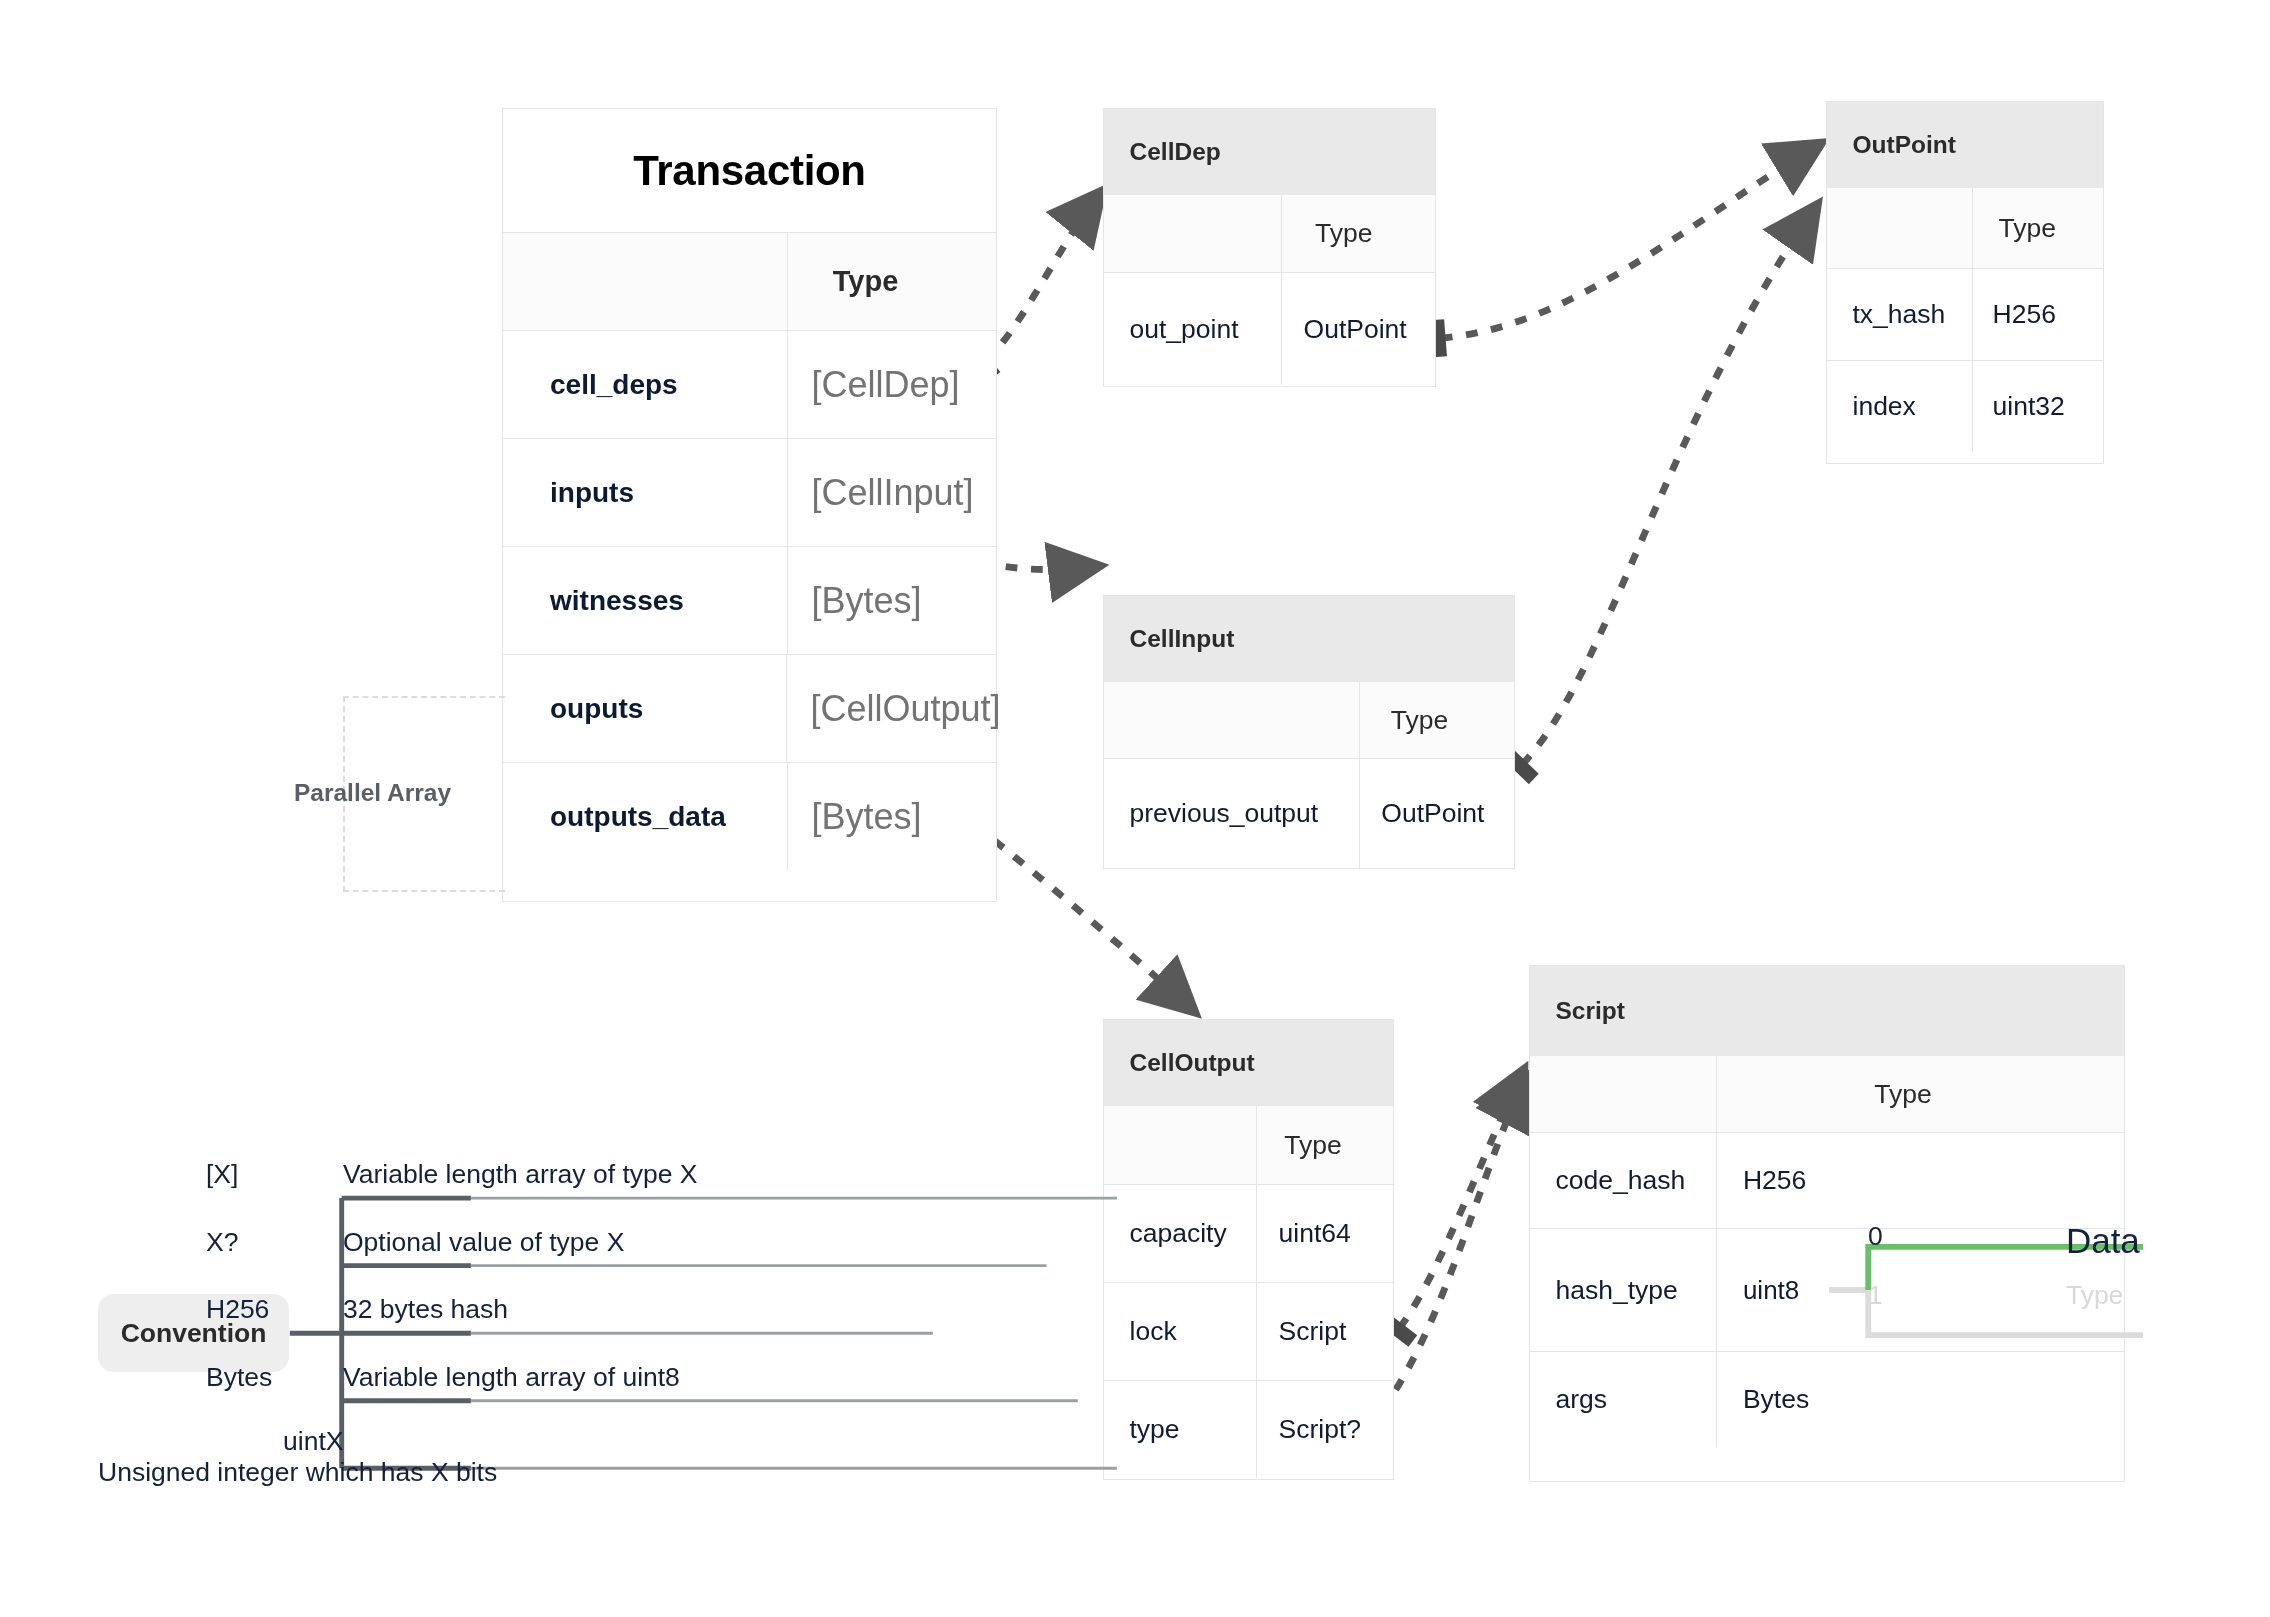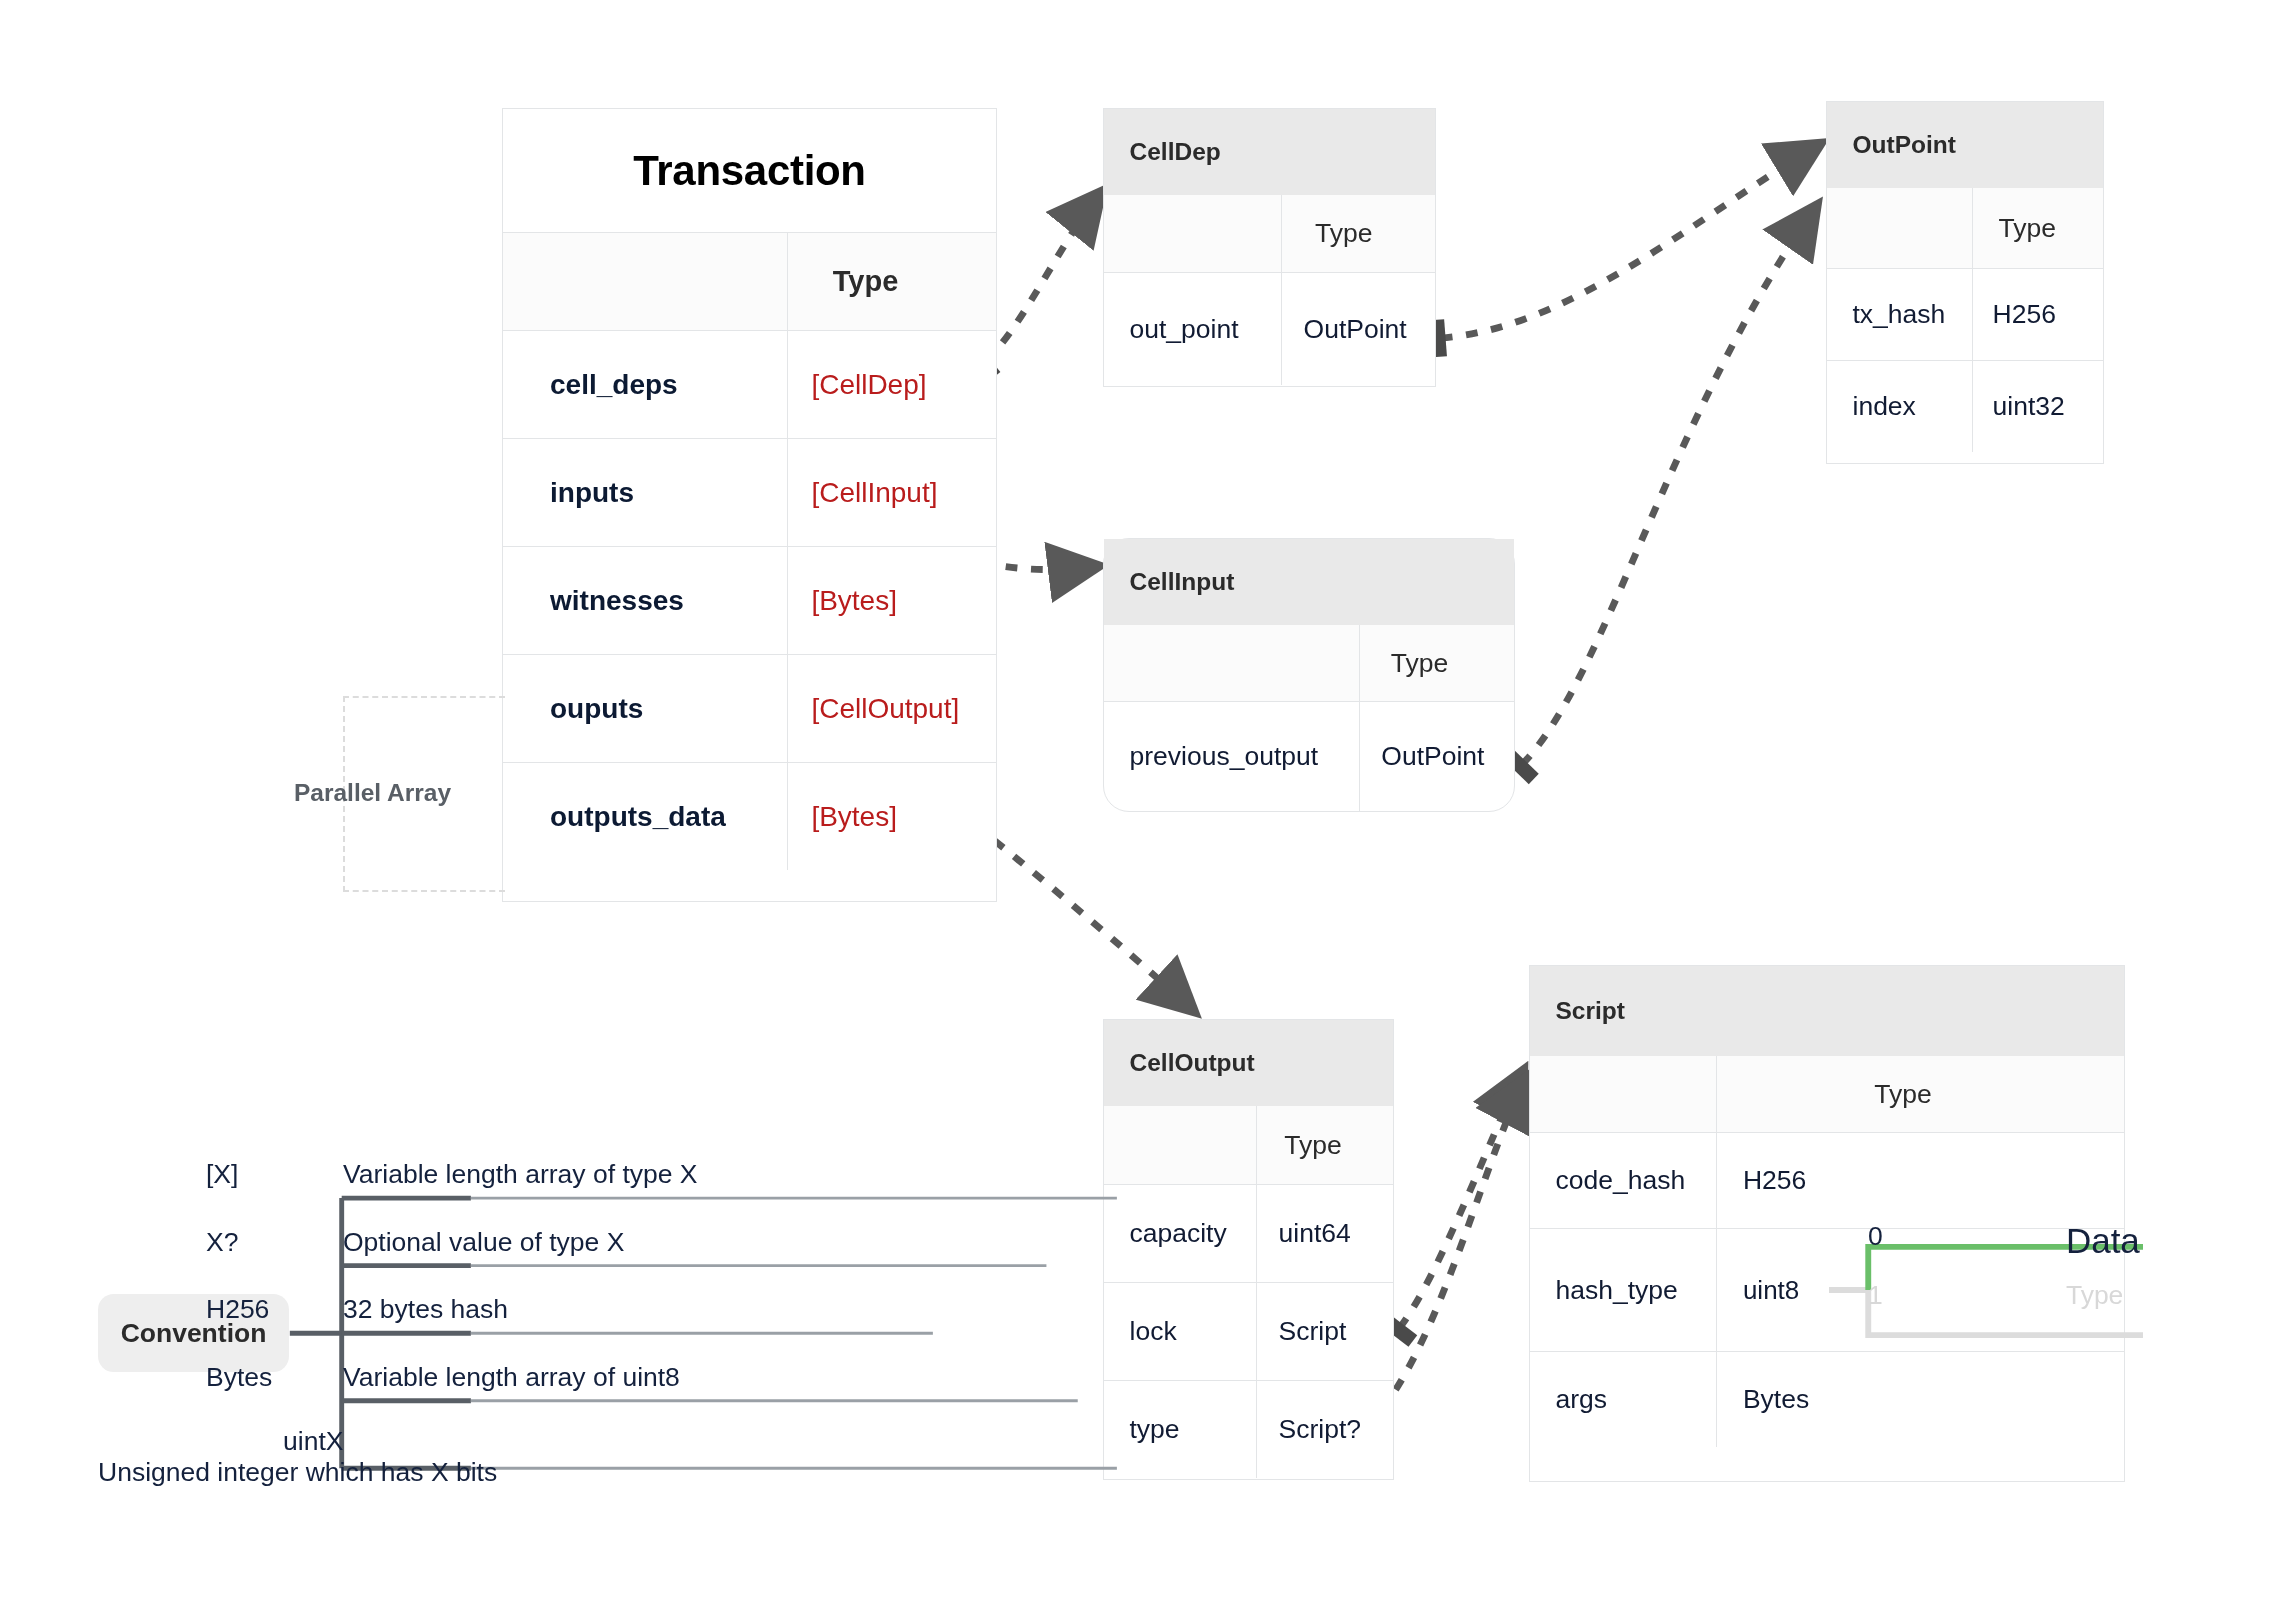--- a/index.html
+++ b/index.html
@@ -26,21 +26,21 @@
   .cell.c1{border-right:1px solid #e3e5e7;}
   .cell.hd{color:#2b2b2b;font-weight:normal;}
 
   
   #tx{left:502px;top:108px;width:495px;height:794px;}
   #tx .title.plain{height:123px;}
   #tx .row{border-top:1px solid #e3e5e7;}
   #tx .row.header{height:98px;}
   #tx .row.body{height:108px;}
   #tx .cell.c1{width:286px;padding-left:47px;font-weight:bold;font-size:28px;color:#0c1a33;}
-  #tx .cell.c2{width:209px;padding-left:23.5px;font-size:28px;color:#b91c1c;}
+  #tx .cell.c2{width:209px;padding-left:23.5px;font-size:36px;color:#737373;}
   #tx .row.header .cell.c1{}
   #tx .row.header .cell.c2{justify-content:flex-start;padding-left:45px;font-weight:bold;font-size:29px;color:#2b2b2b;}
 
   
   #celldep{left:1103px;top:108px;width:333px;height:279px;}
   #celldep .title.shaded{height:86px;}
   #celldep .row.header{height:77px;}
   #celldep .row.body{height:113px;}
   #celldep .cell.c1{width:178px;padding-left:25.5px;}
   #celldep .cell.c2{width:153px;padding-left:21.6px;}
@@ -49,21 +49,21 @@
   
   #outpoint{left:1826px;top:101px;width:278px;height:363px;}
   #outpoint .title.shaded{height:86px;}
   #outpoint .row.header{height:80px;}
   #outpoint .row.body{height:92px;}
   #outpoint .cell.c1{width:147px;padding-left:25.5px;}
   #outpoint .cell.c2{width:131px;padding-left:19.6px;}
   #outpoint .row.header .cell.c2{padding-left:25.5px;}
 
   
-  #cellinput{left:1103px;top:538px;width:412px;height:274px;border-radius:26px;}
+  #cellinput{left:1103px;top:595px;width:412px;height:274px;}
   #cellinput .title.shaded{height:86px;}
   #cellinput .row.header{height:76px;}
   #cellinput .row.body{height:110px;}
   #cellinput .cell.c1{width:257px;padding-left:25.5px;}
   #cellinput .cell.c2{width:155px;padding-left:21.6px;}
   #cellinput .row.header .cell.c2{padding-left:31px;}
 
   
   #celloutput{left:1103px;top:1019px;width:291px;height:461px;}
   #celloutput .title.shaded{height:86px;}

